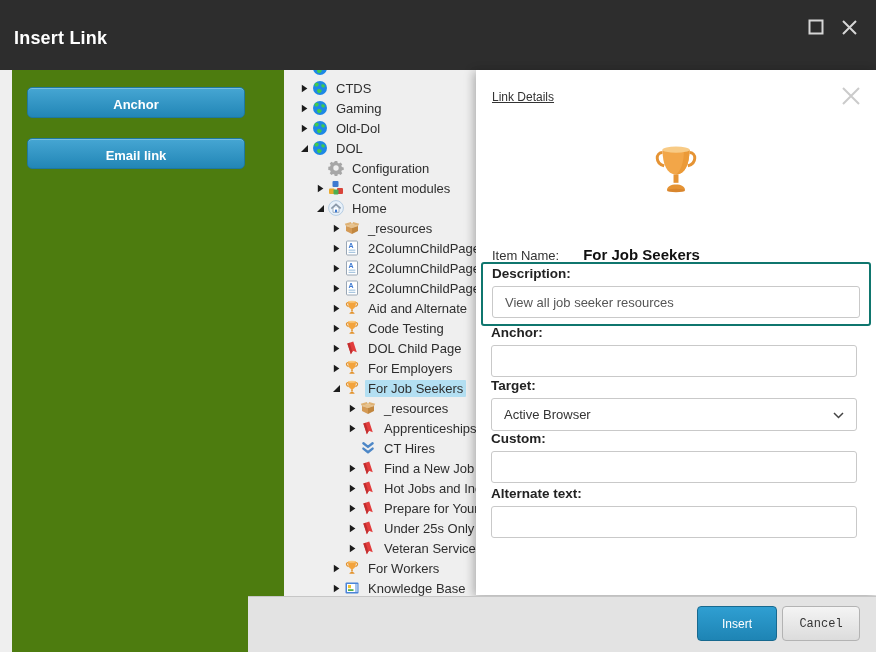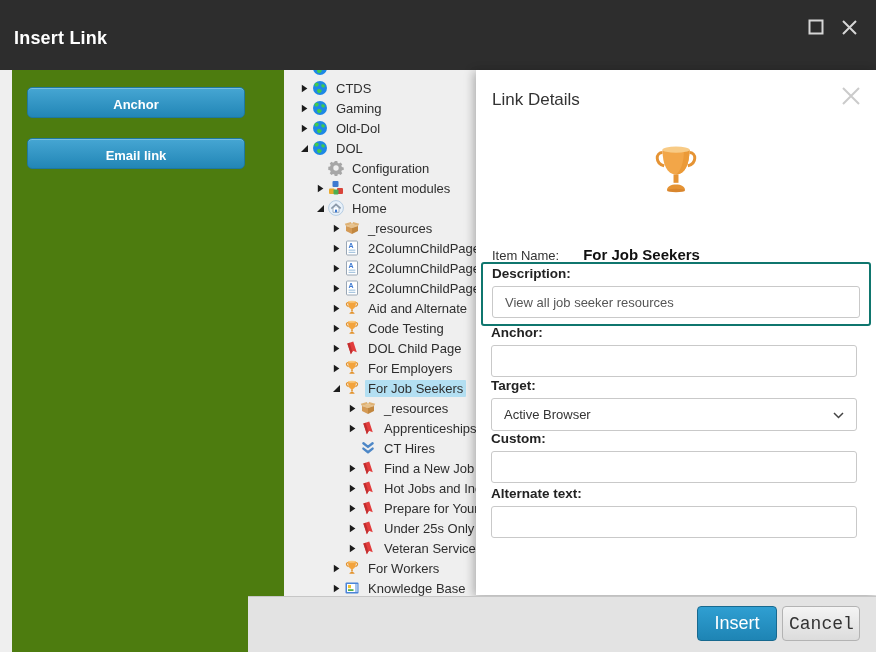--- a/index.html
+++ b/index.html
@@ -33,21 +33,21 @@
   .tw{width:10px;height:16px;display:flex;align-items:center;justify-content:center;flex:none;}
   .ti{width:16px;height:16px;margin:0 5px 0 3px;flex:none;}
   .ti svg{display:block;width:16px;height:16px;}
   .tl{font-size:13px;color:#2e2e2e;white-space:nowrap;padding:1px 3px;border-radius:1px;}
   .tree-row.selected .tl{background:#b3dff2;}
   
   .panel{
     position:absolute;left:476px;top:70px;right:0;bottom:57px;background:#ffffff;z-index:6;
     box-shadow:-4px 0 9px rgba(0,0,0,.14), 0 4px 9px rgba(0,0,0,.18);
   }
-  .ld-title{position:absolute;left:16px;top:20px;font-size:17px;color:#333;}
+  .ld-title{position:absolute;left:16px;top:20px;font-size:12px;color:#333;text-decoration:underline;}
   .ld-close{position:absolute;top:14px;right:13px;width:24px;height:24px;display:flex;align-items:center;justify-content:center;cursor:pointer;}
   .trophy-wrap{position:absolute;left:0;right:0;top:72px;text-align:center;}
   .item-row{position:absolute;left:16px;top:176px;display:flex;align-items:baseline;}
   .item-label{font-size:13px;color:#333;}
   .item-value{font-size:15px;font-weight:700;color:#111;margin-left:24px;}
   .fields{position:absolute;left:15px;right:19px;top:0;}
   .fgroup{position:absolute;left:0;right:0;}
   .flabel{display:block;font-size:13.5px;font-weight:700;color:#222;margin-bottom:5px;}
   .finput{
     display:block;width:100%;height:32px;box-sizing:border-box;
@@ -65,21 +65,21 @@
   .fselect{
     display:flex;align-items:center;justify-content:space-between;
     width:100%;height:33px;box-sizing:border-box;
     border:1px solid #c9c9c9;border-radius:3px;background:#fff;
     font-size:13px;color:#333;padding:0 12px;cursor:pointer;
   }
   
   .footer{position:absolute;left:248px;right:0;bottom:0;height:55px;background:#e3e3e3;border-top:1px solid #c6c6c6;z-index:6;}
   .btn{
     position:absolute;top:9px;height:35px;border-radius:4px;font-family:inherit;
-    font-size:18px;cursor:pointer;box-sizing:border-box;
+    font-size:12px;cursor:pointer;box-sizing:border-box;
   }
   .btn-insert{
     right:99px;width:80px;color:#fff;
     background:linear-gradient(#2f9fd2,#1e84b4);border:1px solid #17698f;
   }
   .btn-cancel{
     right:16px;width:78px;color:#333;
     background:linear-gradient(#f4f4f4,#dcdcdc);border:1px solid #b3b3b3;font-family:Liberation Mono, monospace;
   }
 </style>

